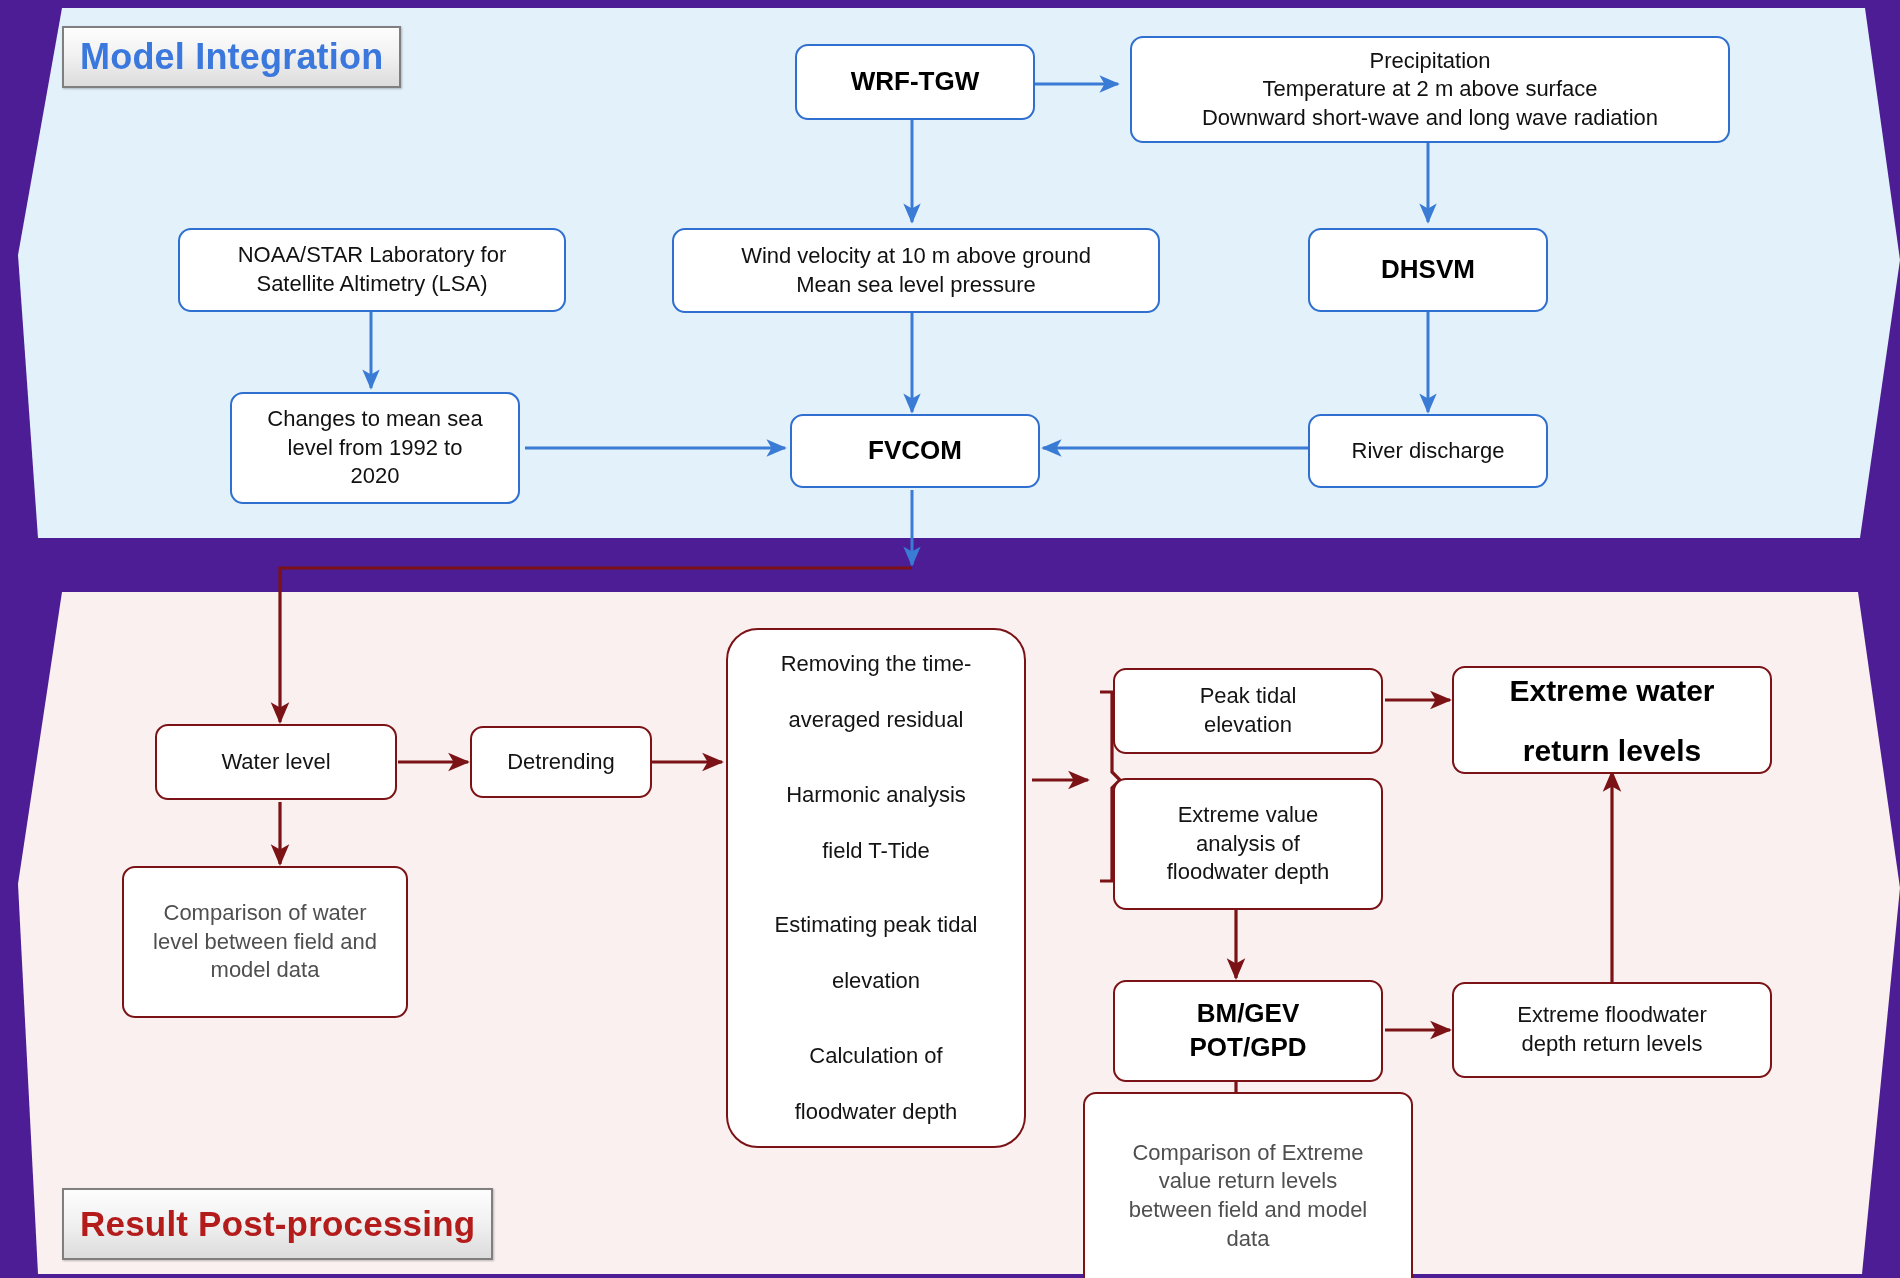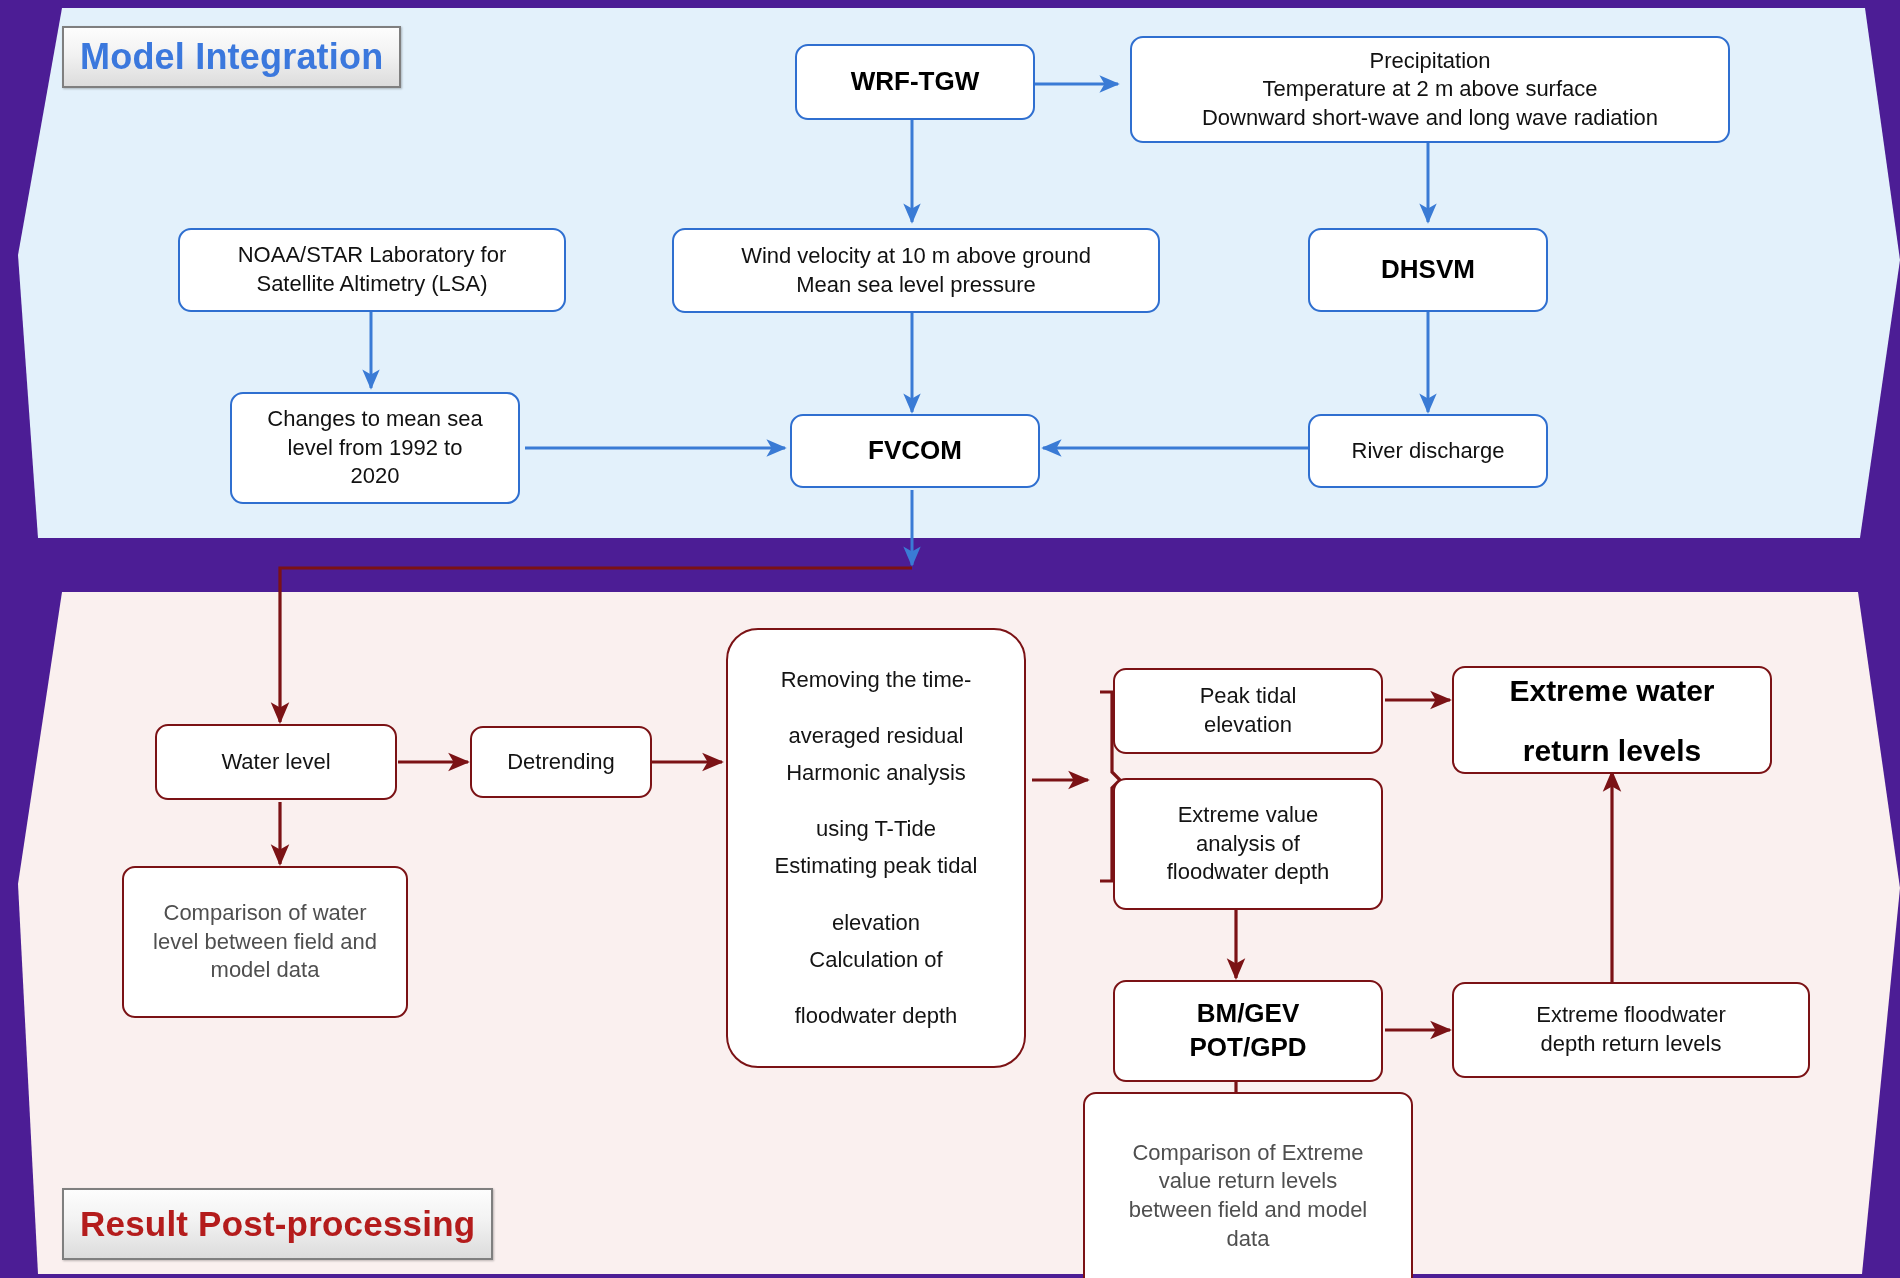--- a/index.html
+++ b/index.html
@@ -229,29 +229,29 @@
   <div class="node red dark" style="left:470px;top:726px;width:182px;height:72px;">
     <span>Detrending</span>
   </div>
 
   <div class="node red grey" style="left:122px;top:866px;width:286px;height:152px;flex-direction:column;justify-content:center;">
     <span>Comparison of water</span>
     <span>level between field and</span>
     <span>model data</span>
   </div>
 
-  <div class="node red dark" style="left:726px;top:628px;width:300px;height:440px;border-radius:32px;padding:16px;">
+  <div class="node red dark" style="left:726px;top:628px;width:300px;height:520px;border-radius:32px;padding:0;">
     <div class="proclist">
       <div>
         <span>Removing the time-</span><br>
         <span>averaged residual</span>
       </div>
       <div>
         <span>Harmonic analysis</span><br>
-        <span>using T-Tide</span>
+        <span>field T-Tide</span>
       </div>
       <div>
         <span>Estimating peak tidal</span><br>
         <span>elevation</span>
       </div>
       <div>
         <span>Calculation of</span><br>
         <span>floodwater depth</span>
       </div>
     </div>
@@ -271,21 +271,21 @@
   <div class="node red xbig" style="left:1452px;top:666px;width:320px;height:108px;flex-direction:column;justify-content:center;">
     <span>Extreme water</span>
     <span>return levels</span>
   </div>
 
   <div class="node red strong" style="left:1113px;top:980px;width:270px;height:102px;flex-direction:column;justify-content:center;">
     <span>BM/GEV</span>
     <span>POT/GPD</span>
   </div>
 
-  <div class="node red dark" style="left:1452px;top:982px;width:358px;height:96px;flex-direction:column;justify-content:center;">
+  <div class="node red dark" style="left:1452px;top:982px;width:320px;height:96px;flex-direction:column;justify-content:center;">
     <span>Extreme floodwater</span>
     <span>depth return levels</span>
   </div>
 
   <div class="node red grey" style="left:1083px;top:1092px;width:330px;height:208px;flex-direction:column;justify-content:center;">
     <span>Comparison of Extreme</span>
     <span>value return levels</span>
     <span>between field and model</span>
     <span>data</span>
   </div>

